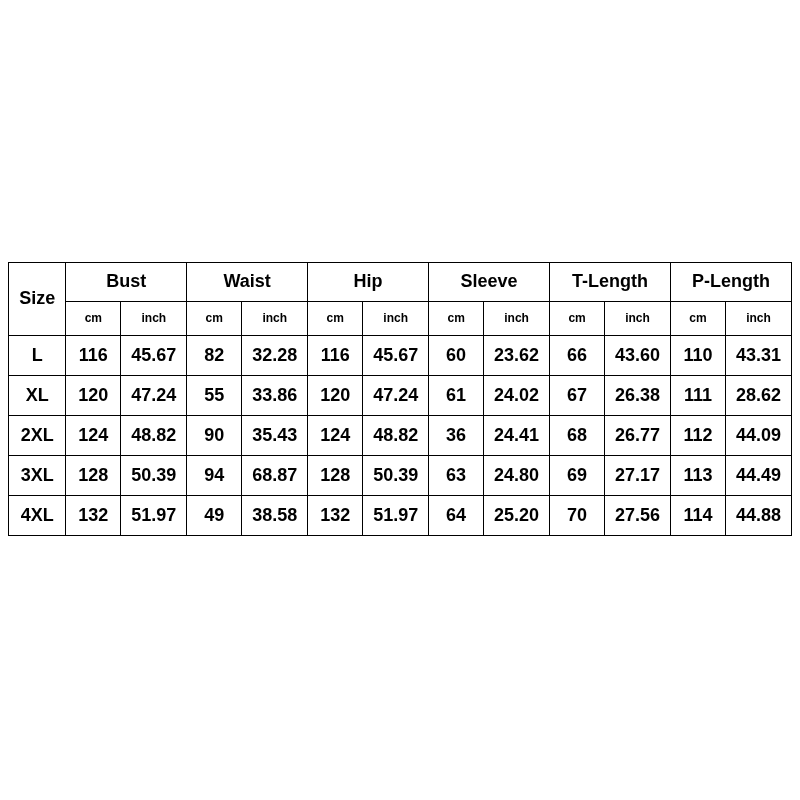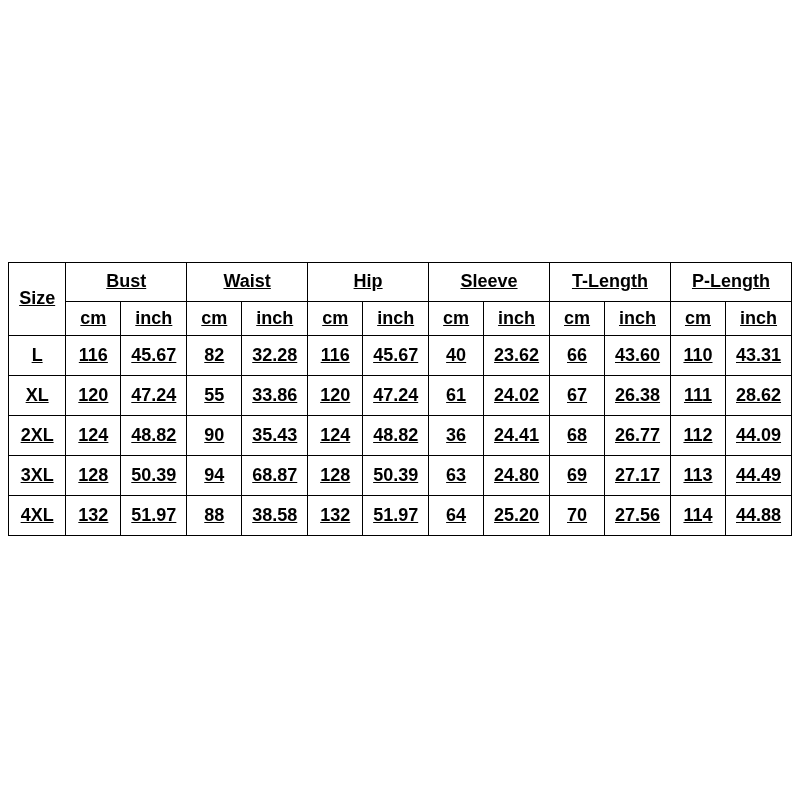--- a/index.html
+++ b/index.html
@@ -15,21 +15,20 @@
     width: 800px;
     height: 800px;
     background: #ffffff;
     overflow: hidden;
   }
   #table-wrap {
     position: absolute;
     left: 8px;
     top: 262px;
     width: 756px;
-    text-decoration: underline;
   }
   table.size-chart {
     border-collapse: collapse;
     width: 784px;
     table-layout: fixed;
   }
   table.size-chart td, table.size-chart th {
     border: 1px solid #000000;
     text-align: center;
     vertical-align: middle;
@@ -40,21 +39,21 @@
     font-size: 17px;
     line-height: 1.1;
   }
   
   tr.group-row th {
     height: 38px;
     font-size: 18px;
   }
   tr.unit-row th {
     height: 33px;
-    font-size: 18px;
+    font-size: 12px;
   }
   tr.data-row td {
     height: 39px;
     font-size: 18px;
   }
   th.size-corner {
     background: #d9d9d9;
     font-size: 17px;
   }
   td.size-cell {
@@ -114,21 +113,21 @@
       </thead>
       <tbody>
         <tr class="data-row">
           <td class="size-cell">L</td>
           <td>116</td>
           <td>45.67</td>
           <td>82</td>
           <td>32.28</td>
           <td>116</td>
           <td>45.67</td>
-          <td>40</td>
+          <td>60</td>
           <td>23.62</td>
           <td>66</td>
           <td>43.60</td>
           <td>110</td>
           <td>43.31</td>
         </tr>
         <tr class="data-row">
           <td class="size-cell">XL</td>
           <td>120</td>
           <td>47.24</td>
@@ -170,21 +169,21 @@
           <td>24.80</td>
           <td>69</td>
           <td>27.17</td>
           <td>113</td>
           <td>44.49</td>
         </tr>
         <tr class="data-row">
           <td class="size-cell">4XL</td>
           <td>132</td>
           <td>51.97</td>
-          <td>88</td>
+          <td>49</td>
           <td>38.58</td>
           <td>132</td>
           <td>51.97</td>
           <td>64</td>
           <td>25.20</td>
           <td>70</td>
           <td>27.56</td>
           <td>114</td>
           <td>44.88</td>
         </tr>

